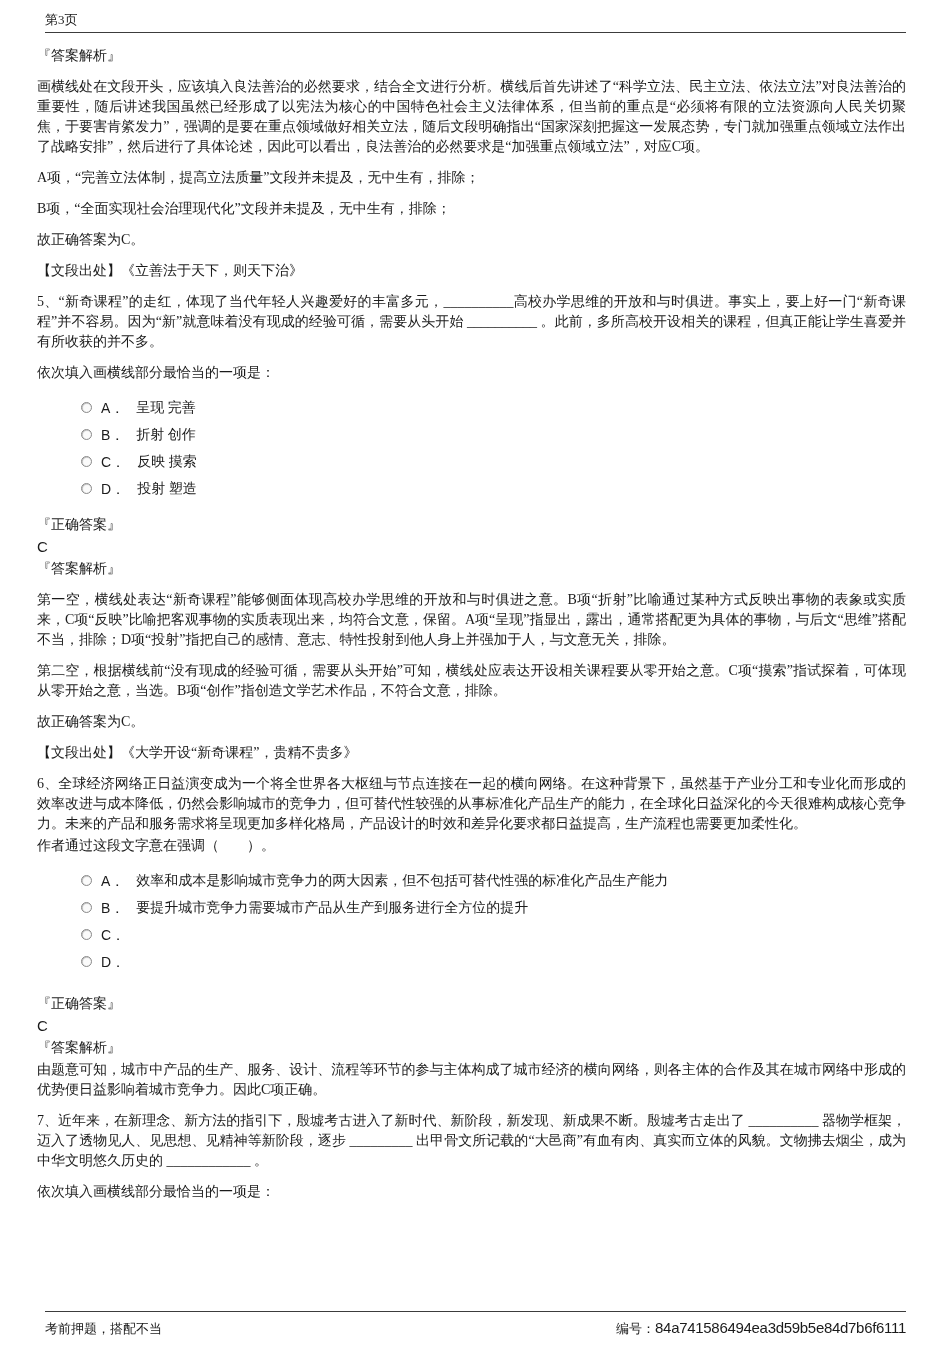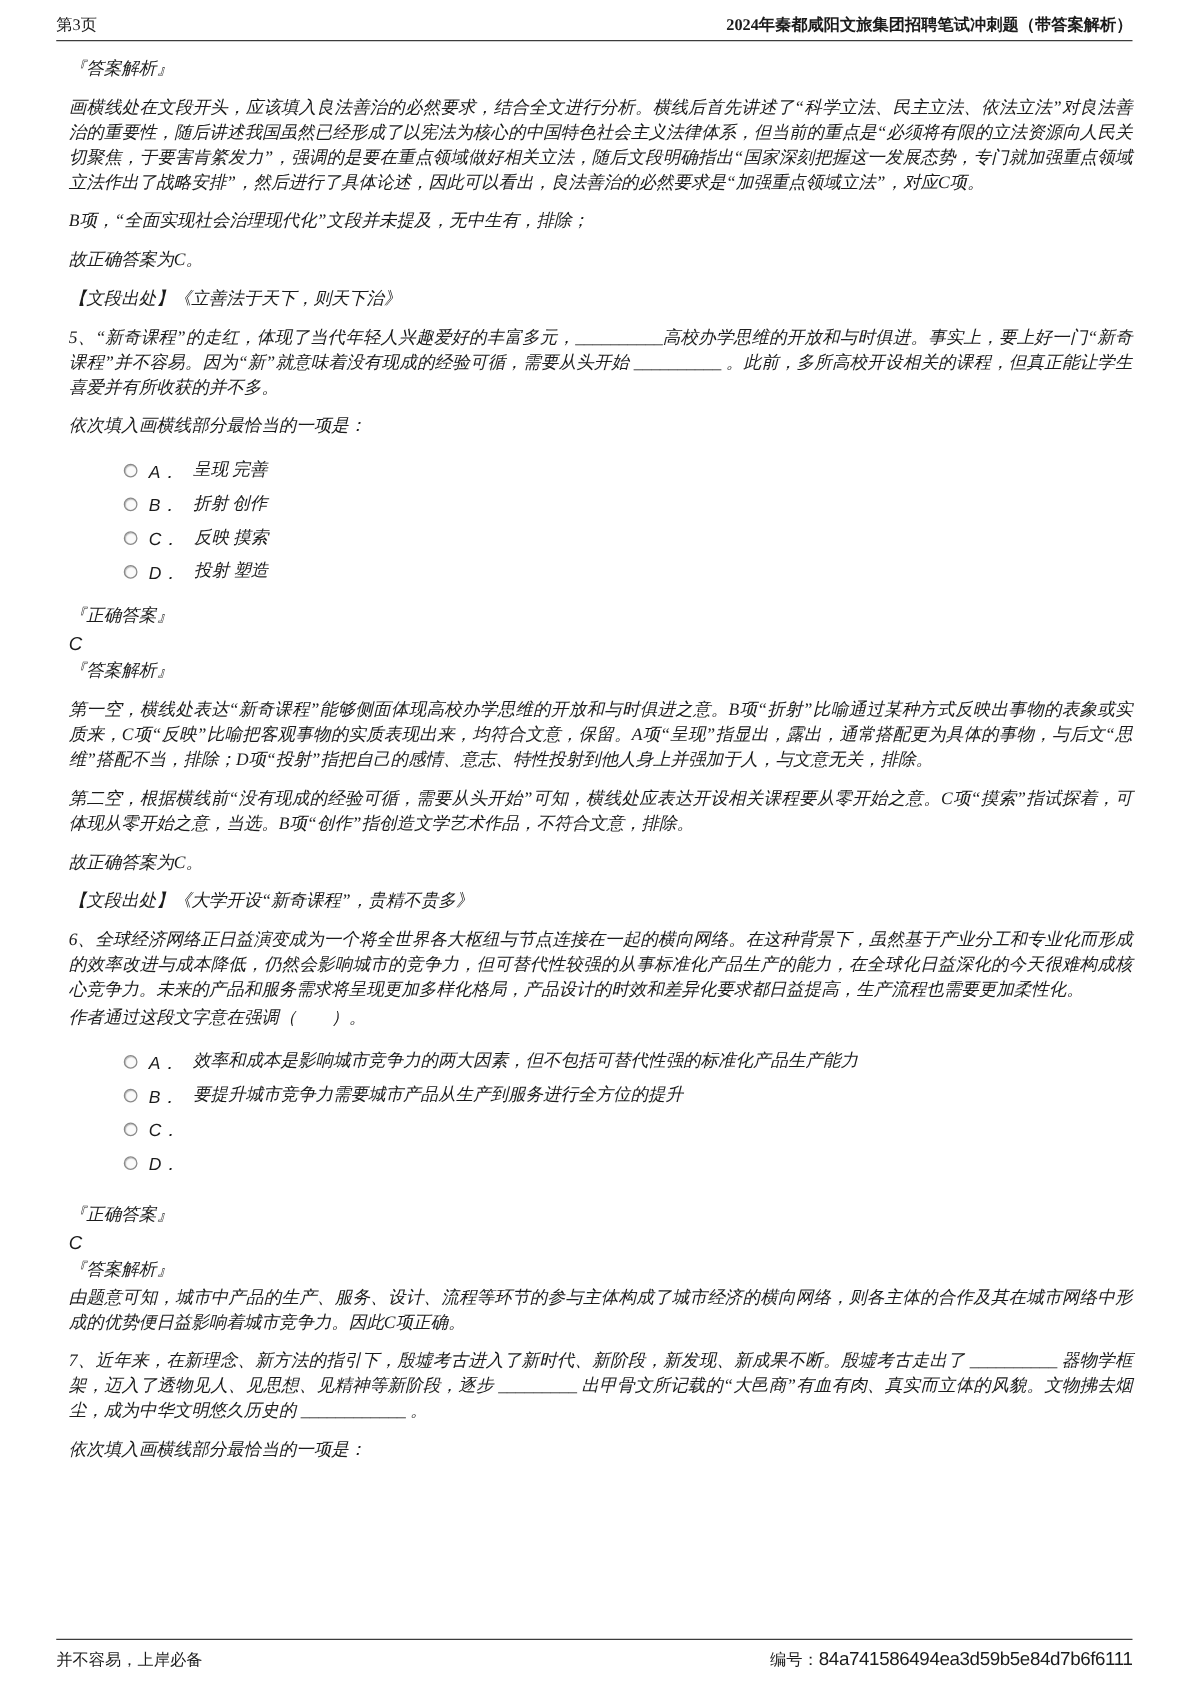--- a/index.html
+++ b/index.html
@@ -15,24 +15,23 @@
   .page-header {
     display:flex; justify-content:space-between; 
     margin:0 44px 0 45px;
     padding:11px 0 3px 0;
     border-bottom:1.5px solid #3c3c3c;
   }
   .page-num { font-size:13px; }
   .doc-title { font-size:13px; font-weight:bold; }
 
   .content {
-    margin:13px 44px 0 55px;
+    margin:13px 44px 0 37px;
     font-size:14px;
     line-height:20px;
-    font-style:italic;
   }
   .para { margin:0 0 11px 0; text-align:justify; }
   .tight { margin:0 0 2px 0; }
   .ans-letter { font-family:"Liberation Sans","DejaVu Sans",sans-serif; font-size:15px; }
 
   .options { margin:1px 0 13px 0; }
   .option-row {
     display:flex; align-items:center;
     padding-left:44px;
     height:27px;
@@ -66,27 +65,27 @@
   .footer-id {
     font-family:"Liberation Sans","DejaVu Sans",sans-serif;
     font-weight:normal; font-size:15px; letter-spacing:-0.3px;
   }
 </style>
 </head>
 <body>
 
 <div class="page-header">
   <span class="page-num">第3页</span>
-  <span class="doc-title">2024年秦都咸阳文旅集团招聘笔试冲刺题（带答案解析）</span>
 </div>
 
 <div class="content">
 
   <div class="para">『答案解析』</div>
   <div class="para">画横线处在文段开头，应该填入良法善治的必然要求，结合全文进行分析。横线后首先讲述了“科学立法、民主立法、依法立法”对良法善治的重要性，随后讲述我国虽然已经形成了以宪法为核心的中国特色社会主义法律体系，但当前的重点是“必须将有限的立法资源向人民关切聚焦，于要害肯綮发力”，强调的是要在重点领域做好相关立法，随后文段明确指出“国家深刻把握这一发展态势，专门就加强重点领域立法作出了战略安排”，然后进行了具体论述，因此可以看出，良法善治的必然要求是“加强重点领域立法”，对应C项。</div>
+  <div class="para">A项，“完善立法体制，提高立法质量”文段并未提及，无中生有，排除；</div>
   <div class="para">B项，“全面实现社会治理现代化”文段并未提及，无中生有，排除；</div>
   <div class="para">故正确答案为C。</div>
   <div class="para">【文段出处】《立善法于天下，则天下治》</div>
 
   <div class="para">5、“新奇课程”的走红，体现了当代年轻人兴趣爱好的丰富多元，__________高校办学思维的开放和与时俱进。事实上，要上好一门“新奇课程”并不容易。因为“新”就意味着没有现成的经验可循，需要从头开始 __________ 。此前，多所高校开设相关的课程，但真正能让学生喜爱并有所收获的并不多。</div>
   <div class="para">依次填入画横线部分最恰当的一项是：</div>
 
   <div class="options">
     <div class="option-row">
       <span class="radio"></span>
@@ -147,15 +146,15 @@
   <div class="para tight ans-letter">C</div>
   <div class="para tight">『答案解析』</div>
   <div class="para">由题意可知，城市中产品的生产、服务、设计、流程等环节的参与主体构成了城市经济的横向网络，则各主体的合作及其在城市网络中形成的优势便日益影响着城市竞争力。因此C项正确。</div>
 
   <div class="para">7、近年来，在新理念、新方法的指引下，殷墟考古进入了新时代、新阶段，新发现、新成果不断。殷墟考古走出了 __________ 器物学框架，迈入了透物见人、见思想、见精神等新阶段，逐步 _________ 出甲骨文所记载的“大邑商”有血有肉、真实而立体的风貌。文物拂去烟尘，成为中华文明悠久历史的 ____________ 。</div>
   <div class="para">依次填入画横线部分最恰当的一项是：</div>
 
 </div>
 
 <div class="page-footer">
-  <span class="footer-left">并不容易，上岸必备</span>
+  <span class="footer-left">考前押题，搭配不当</span>
   <span class="footer-right"><span>编号：</span><span class="footer-id">84a741586494ea3d59b5e84d7b6f6111</span></span>
 </div>
 
 </body></html>

